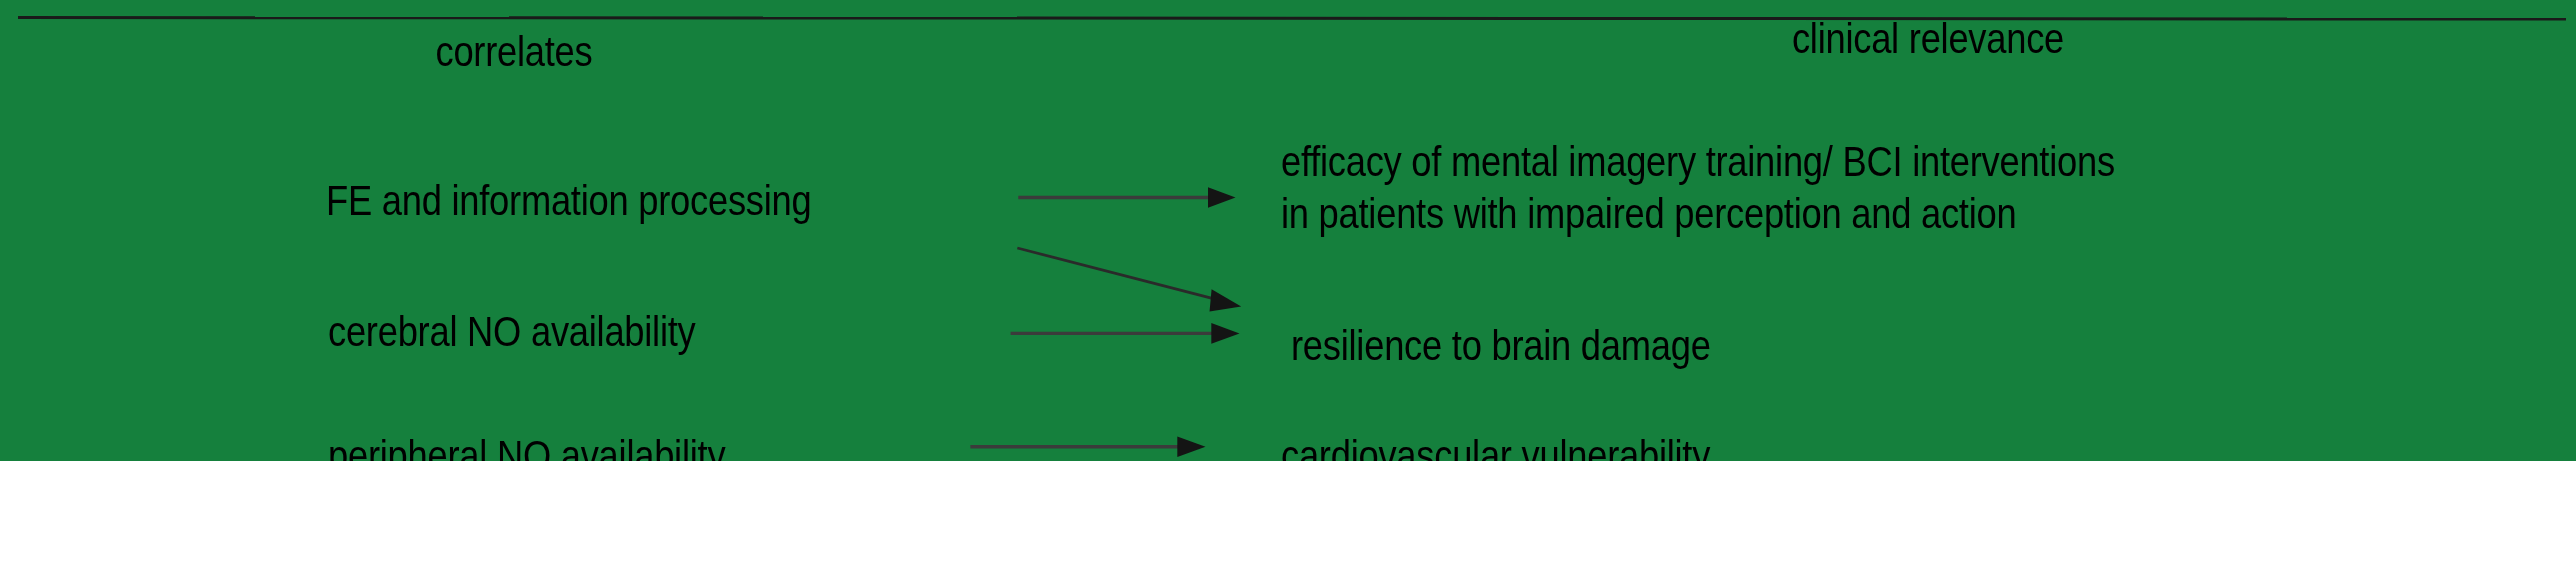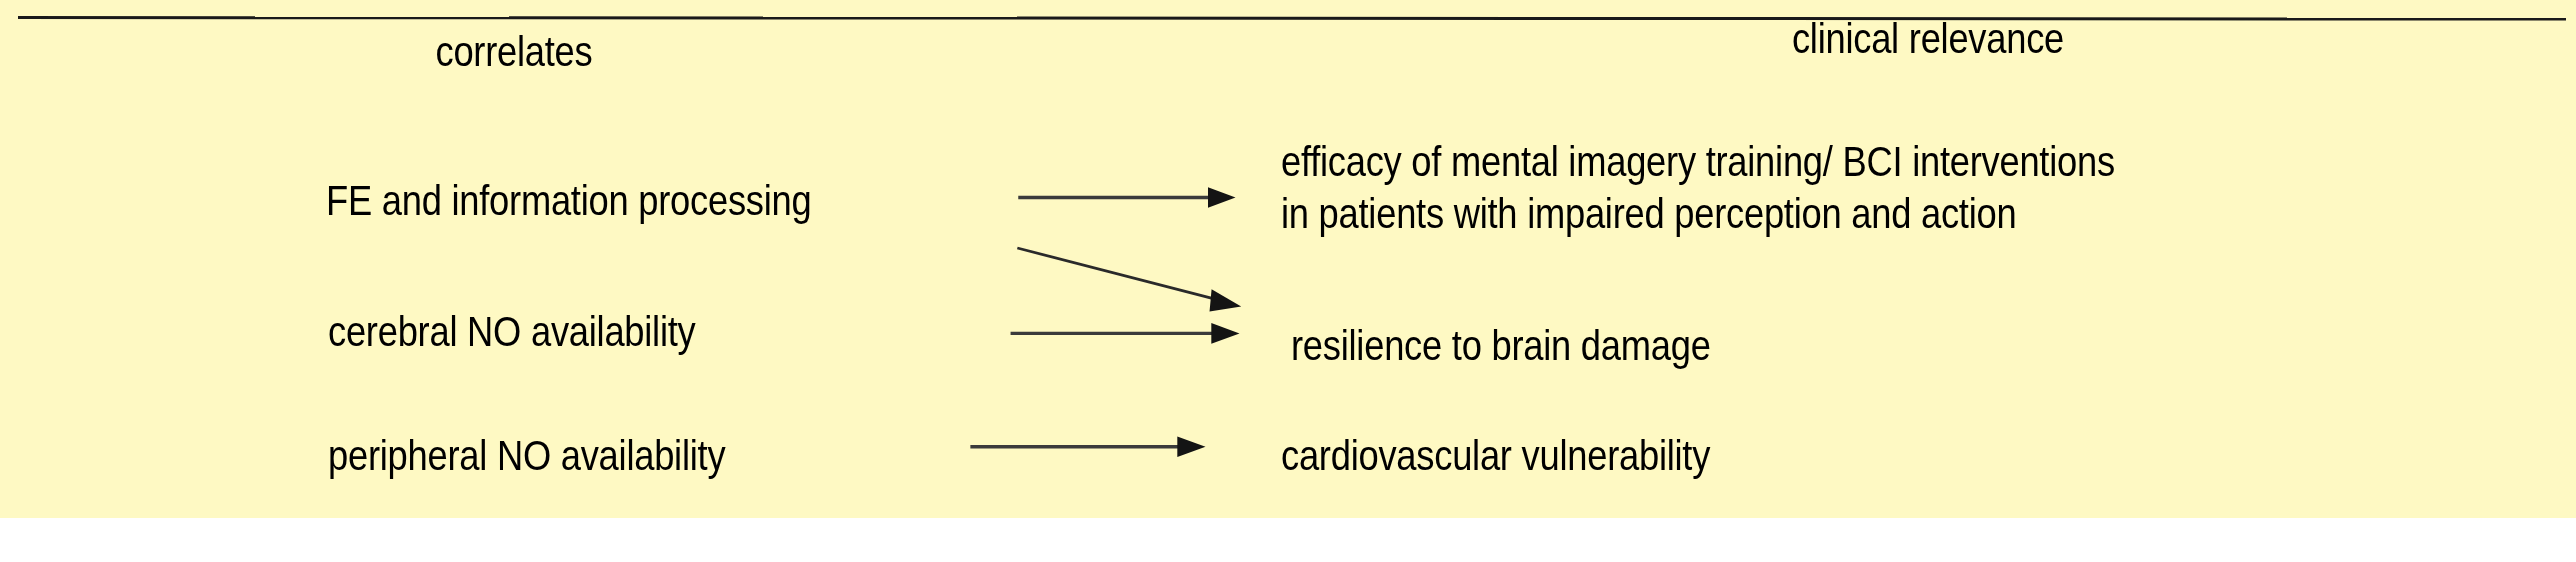--- a/index.html
+++ b/index.html
@@ -3,22 +3,22 @@
 <meta charset="utf-8">
 <style>
   html, body {
     margin: 0;
     padding: 0;
     background: #ffffff;
   }
   #figure {
     position: relative;
     width: 2576px;
-    height: 518px;
-    background: #fef9c3;
+    height: 461px;
+    background: #15803d;
     font-family: "Liberation Sans", "DejaVu Sans", sans-serif;
     color: #000000;
     overflow: hidden;
   }
   
   .rule {
     position: absolute;
     height: 0;
     border-top: 3.4px solid #1a1a1a;
     transform-origin: left center;

